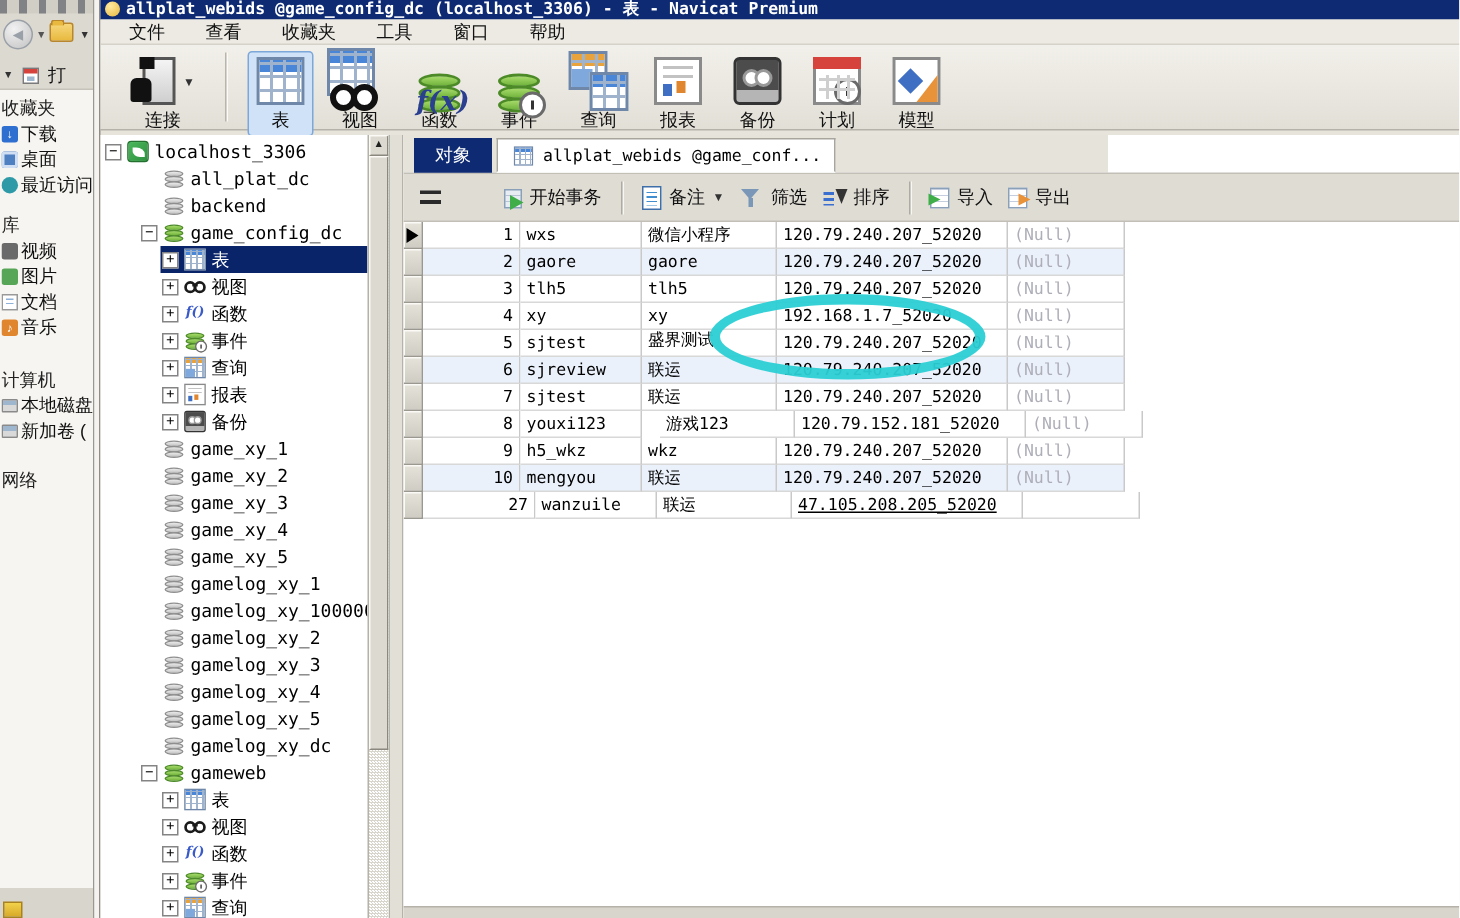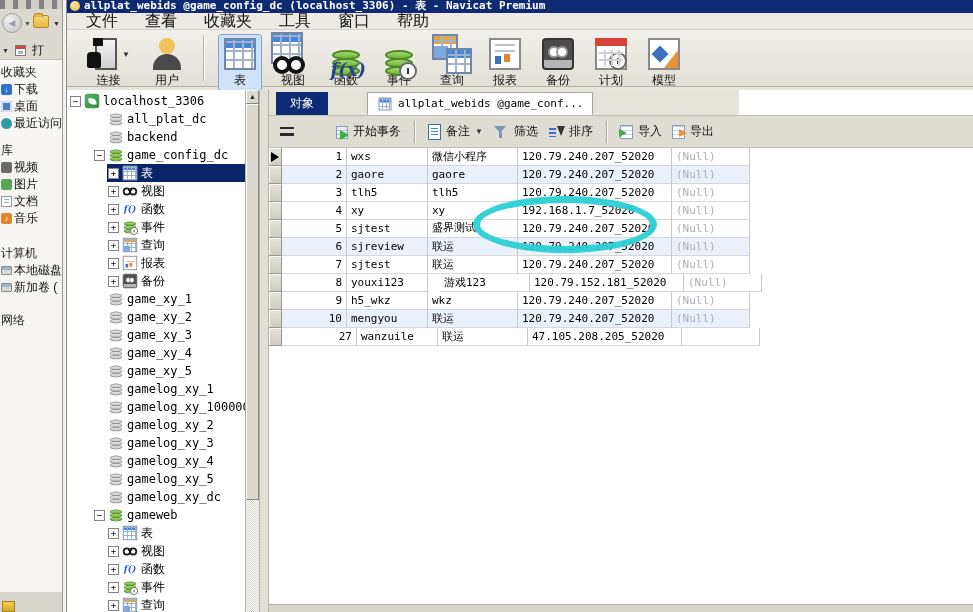--- a/index.html
+++ b/index.html
@@ -38,21 +38,21 @@
   .desk-frag { position:absolute; left:2px; bottom:0; width:13px; height:11px; background:linear-gradient(#f2d24a,#d8a92a); border:1px solid #a8821f; }
   .vline { position:absolute; left:62px; top:0; width:1px; height:612px; background:#9a9890; }
   .vgap { position:absolute; left:63px; top:0; width:3px; height:612px; background:#f4f3ef; }
 
   
   .navicat { position:absolute; left:66px; top:0; width:907px; height:612px; background:#e7e4dc; border-left:1px solid #8f8d85; }
   .titlebar { height:13px; background:#0d2a73; color:#fff; display:flex; align-items:flex-start; overflow:hidden; padding-left:3px; }
   .app-ball { width:10px; height:10px; border-radius:50%; background:radial-gradient(circle at 35% 30%,#ffe9a0,#e8b93e); margin:1px 4px 0 0; flex:0 0 auto; }
   .title-text { font:bold 11px "DejaVu Sans Mono",monospace; line-height:18px; margin-top:-3px; white-space:nowrap; }
   .menubar { height:17px; background:#eceae2; display:flex; align-items:center; padding-left:6px; border-bottom:1px solid #d5d2ca; }
-  .menu-item { font-size:16px; color:#111; padding:0 14px 0 13px; }
+  .menu-item { font-size:12px; color:#111; padding:0 14px 0 13px; }
 
   .toolbar { height:57px; background:linear-gradient(#f2f0ea,#e2dfd7); display:flex; align-items:flex-start; padding:4px 0 0 14px; border-bottom:1px solid #b5b2aa; }
   .tbtn { display:flex; flex-direction:column; align-items:center; gap:1px; padding:2px 5px 1px; margin-right:9px; border:1px solid transparent; border-radius:3px; }
   .tbtn .lbl { font-size:12px; color:#111; white-space:nowrap; }
   .tbtn.selected { background:#cfe2f7; border-color:#7da7d9; }
   .tbtn .irow { display:flex; align-items:center; gap:3px; height:34px; }
   .ddcaret { font-size:8px; color:#333; }
   .tsep { width:1px; height:46px; background:#b8b5ad; box-shadow:1px 0 0 #fbfaf6; margin:1px 14px 0 5px; flex:0 0 auto; }
 
   
@@ -131,21 +131,21 @@
   .texp { width:11px; height:11px; border:1px solid #848484; background:#fff; color:#000; font:9px/9px "DejaVu Sans Mono",monospace; text-align:center; flex:0 0 auto; }
   .texp-spacer { width:11px; flex:0 0 auto; }
   .tlabel { font:12px "DejaVu Sans Mono",monospace; color:#000; }
   .tree .ic { transform:scale(.9); transform-origin:center; }
   .vscroll { position:absolute; right:0; top:0; width:14px; bottom:0; background:repeating-conic-gradient(#ffffff 0 25%,#d8d5cd 0 50%) 0 0/2px 2px; border-left:1px solid #b5b2aa; }
   .sbtn { height:14px; background:#dcd9d1; border:1px solid #fbfaf6; border-right-color:#8a887f; border-bottom-color:#8a887f; text-align:center; font-size:7px; line-height:12px; color:#222; }
   .sthumb { position:absolute; top:14px; left:0; right:0; height:396px; background:#dcd9d1; border:1px solid #fbfaf6; border-right-color:#8a887f; border-bottom-color:#8a887f; }
   .splitter { width:10px; background:#e2dfd7; border-right:1px solid #b5b2aa; border-left:1px solid #b5b2aa; flex:0 0 auto; }
 
   .content { flex:1; position:relative; background:#fff; overflow:hidden; }
-  .tabstrip { height:26px; background:linear-gradient(to right,#e6e3db 0,#e6e3db 470px,#ffffff 470px); display:flex; align-items:flex-end; padding-left:7px; border-bottom:1px solid #c2bfb7;gap:36px; }
+  .tabstrip { height:26px; background:linear-gradient(to right,#e6e3db 0,#e6e3db 470px,#ffffff 470px); display:flex; align-items:flex-end; padding-left:7px; border-bottom:1px solid #c2bfb7; }
   .tab { height:23px; display:flex; align-items:center; gap:5px; padding:0 9px; border:1px solid #a8a59d; margin-right:3px; background:#efede7; white-space:nowrap; }
   .tab .ic { transform:scale(.8); transform-origin:center; }
   .tab-objects { background:#0d2a73; color:#fff; border-color:#0d2a73; padding:0 13px; font-size:12px; }
   .tab-inactive { color:#8a8a8a; font:11px "DejaVu Sans Mono",monospace; }
   .tab-active { background:#fff; color:#000; font:11px "DejaVu Sans Mono",monospace; border-bottom-color:#fff; }
   .gridbar { height:32px; background:#dfdcd4; display:flex; align-items:center; padding-left:10px; border-bottom:1px solid #c2bfb7; }
   .gbtn { display:flex; align-items:center; gap:5px; font-size:12px; color:#111; padding:2px 5px; }
   .gsep { width:1px; height:22px; background:#aeaba3; box-shadow:1px 0 0 #f8f7f3; margin:0 8px; flex:0 0 auto; }
   .gridwrap { position:absolute; left:0; top:58px; right:0; bottom:8px; background:#fff; overflow:hidden; }
   .g-row { display:flex; }
@@ -249,26 +249,20 @@
         <span class="menu-item">帮助</span>
       </div>
     <div class="toolbar" id="main-toolbar">
         <div class="tbtn">
           <div class="irow">
             <span class="icwrap"><span class="ic ic-connection-icon"></span></span>
             <span class="ddcaret">▼</span>
           </div>
           <span class="lbl">连接</span>
         </div>
-        <div class="tbtn">
-          <div class="irow">
-            <span class="icwrap"><span class="ic ic-user-icon"></span></span>
-          </div>
-          <span class="lbl">用户</span>
-        </div>
         <div class="tsep"></div>
         <div class="tbtn selected">
           <div class="irow">
             <span class="icwrap"><span class="ic ic-table-icon"></span></span>
           </div>
           <span class="lbl">表</span>
         </div>
         <div class="tbtn">
           <div class="irow">
             <span class="icwrap"><span class="ic"><i class="ic ic-table-icon backgrid"></i><i class="glassoverlay">
@@ -776,21 +770,21 @@
                 <div class="g-cell" style="width: 81px;">mengyou</div>
                 <div class="g-cell" style="width: 90px;">联运</div>
                 <div class="g-cell" style="width: 154px;">120.79.240.207_52020</div>
                 <div class="g-cell nullval" style="width: 78px;">(Null)</div>
               </div>
               <div class="g-row g-datarow">
                 <div class="g-rowhdr"></div>
                 <div class="g-cell num" style="width: 75px;">27</div>
                 <div class="g-cell" style="width: 81px;">wanzuile</div>
                 <div class="g-cell" style="width: 90px;">联运</div>
-                <div class="g-cell" style="width: 154px;">47.105.208.205_52020</div>
+                <div class="g-cell" style="width: 154px; text-decoration: underline;">47.105.208.205_52020</div>
                 <div class="g-cell" style="width: 78px;"></div>
               </div>
             </div>
         </div>
         <div class="content-footer"></div>
       </div>
     </div>
   </div>
 
   <div class="highlight-ellipse" style="border-color: rgb(43, 207, 212);"></div>

